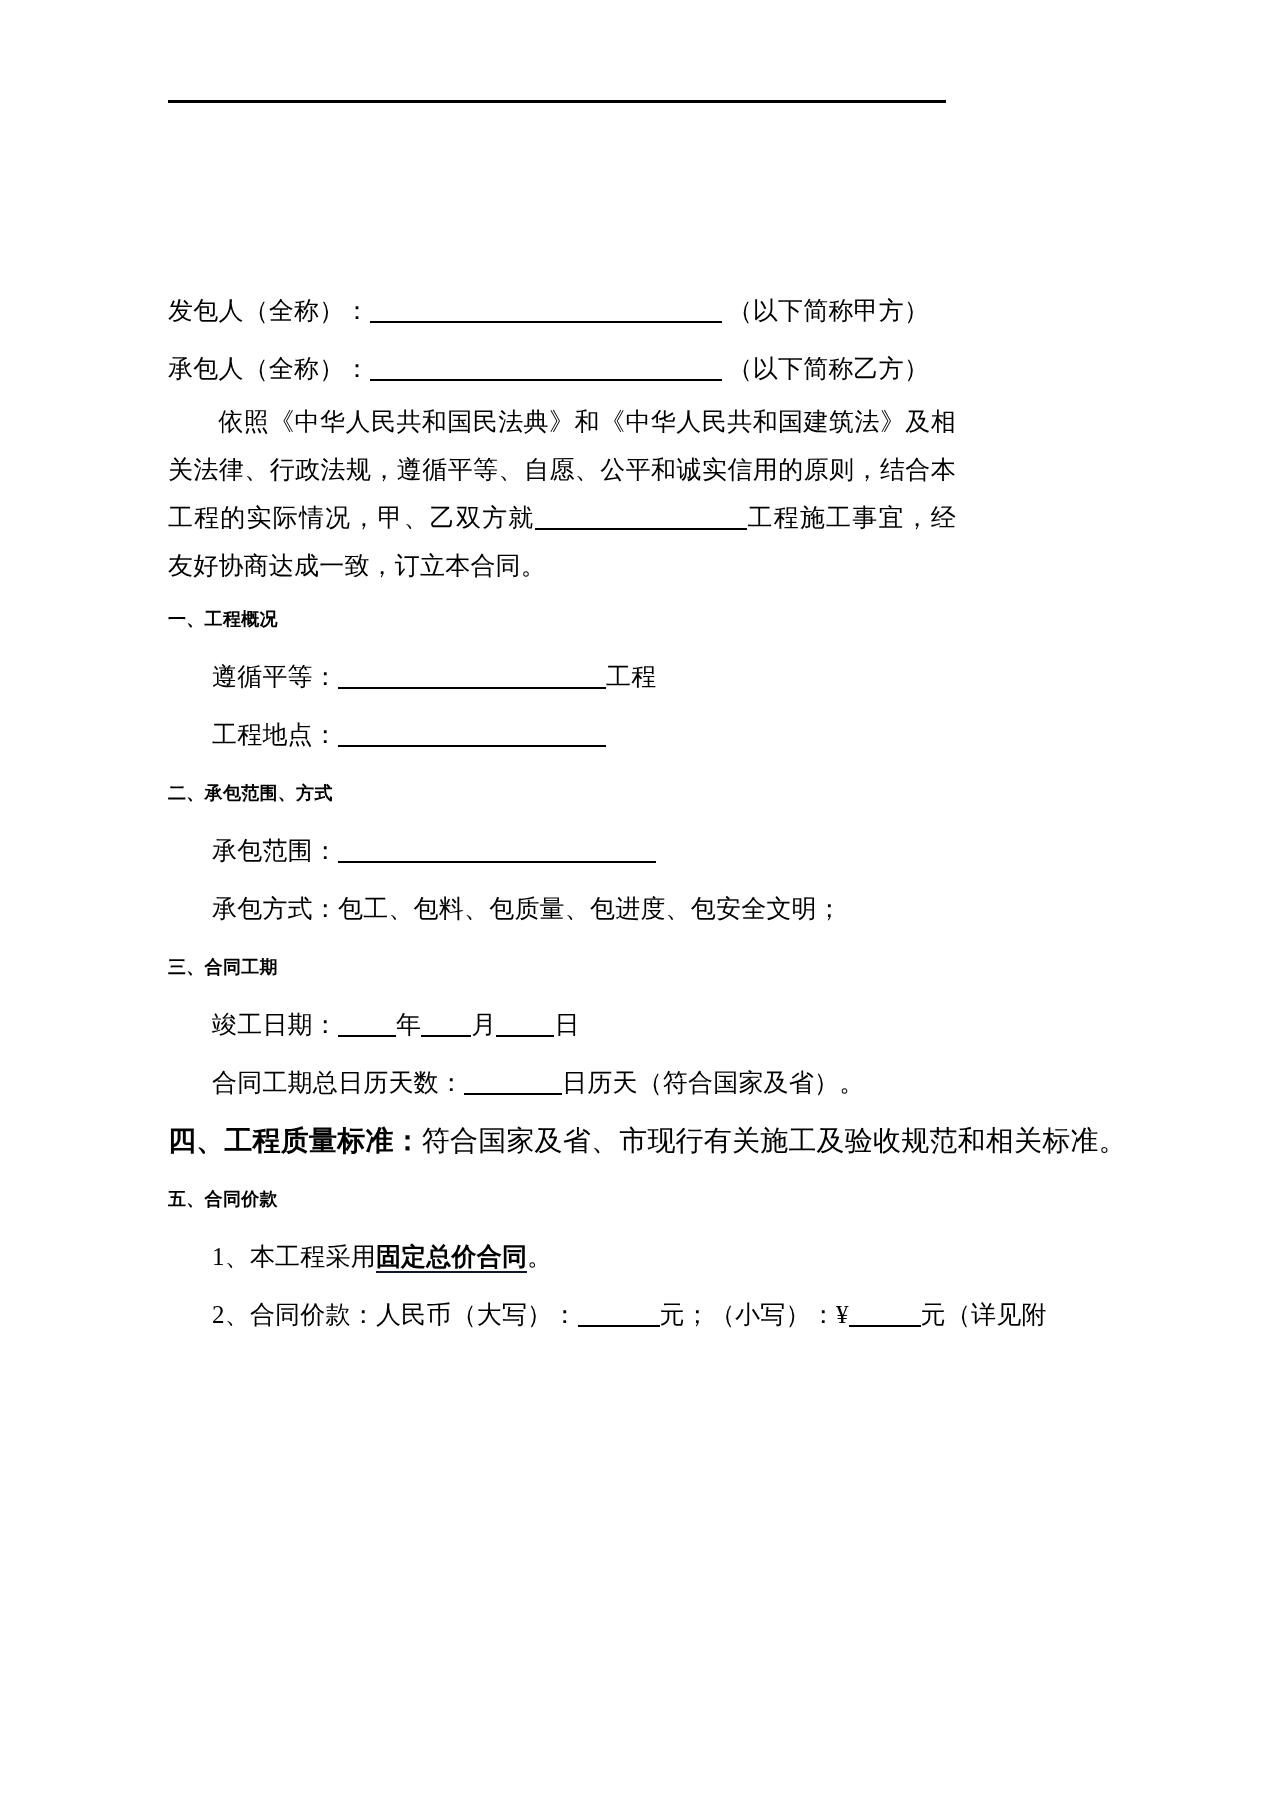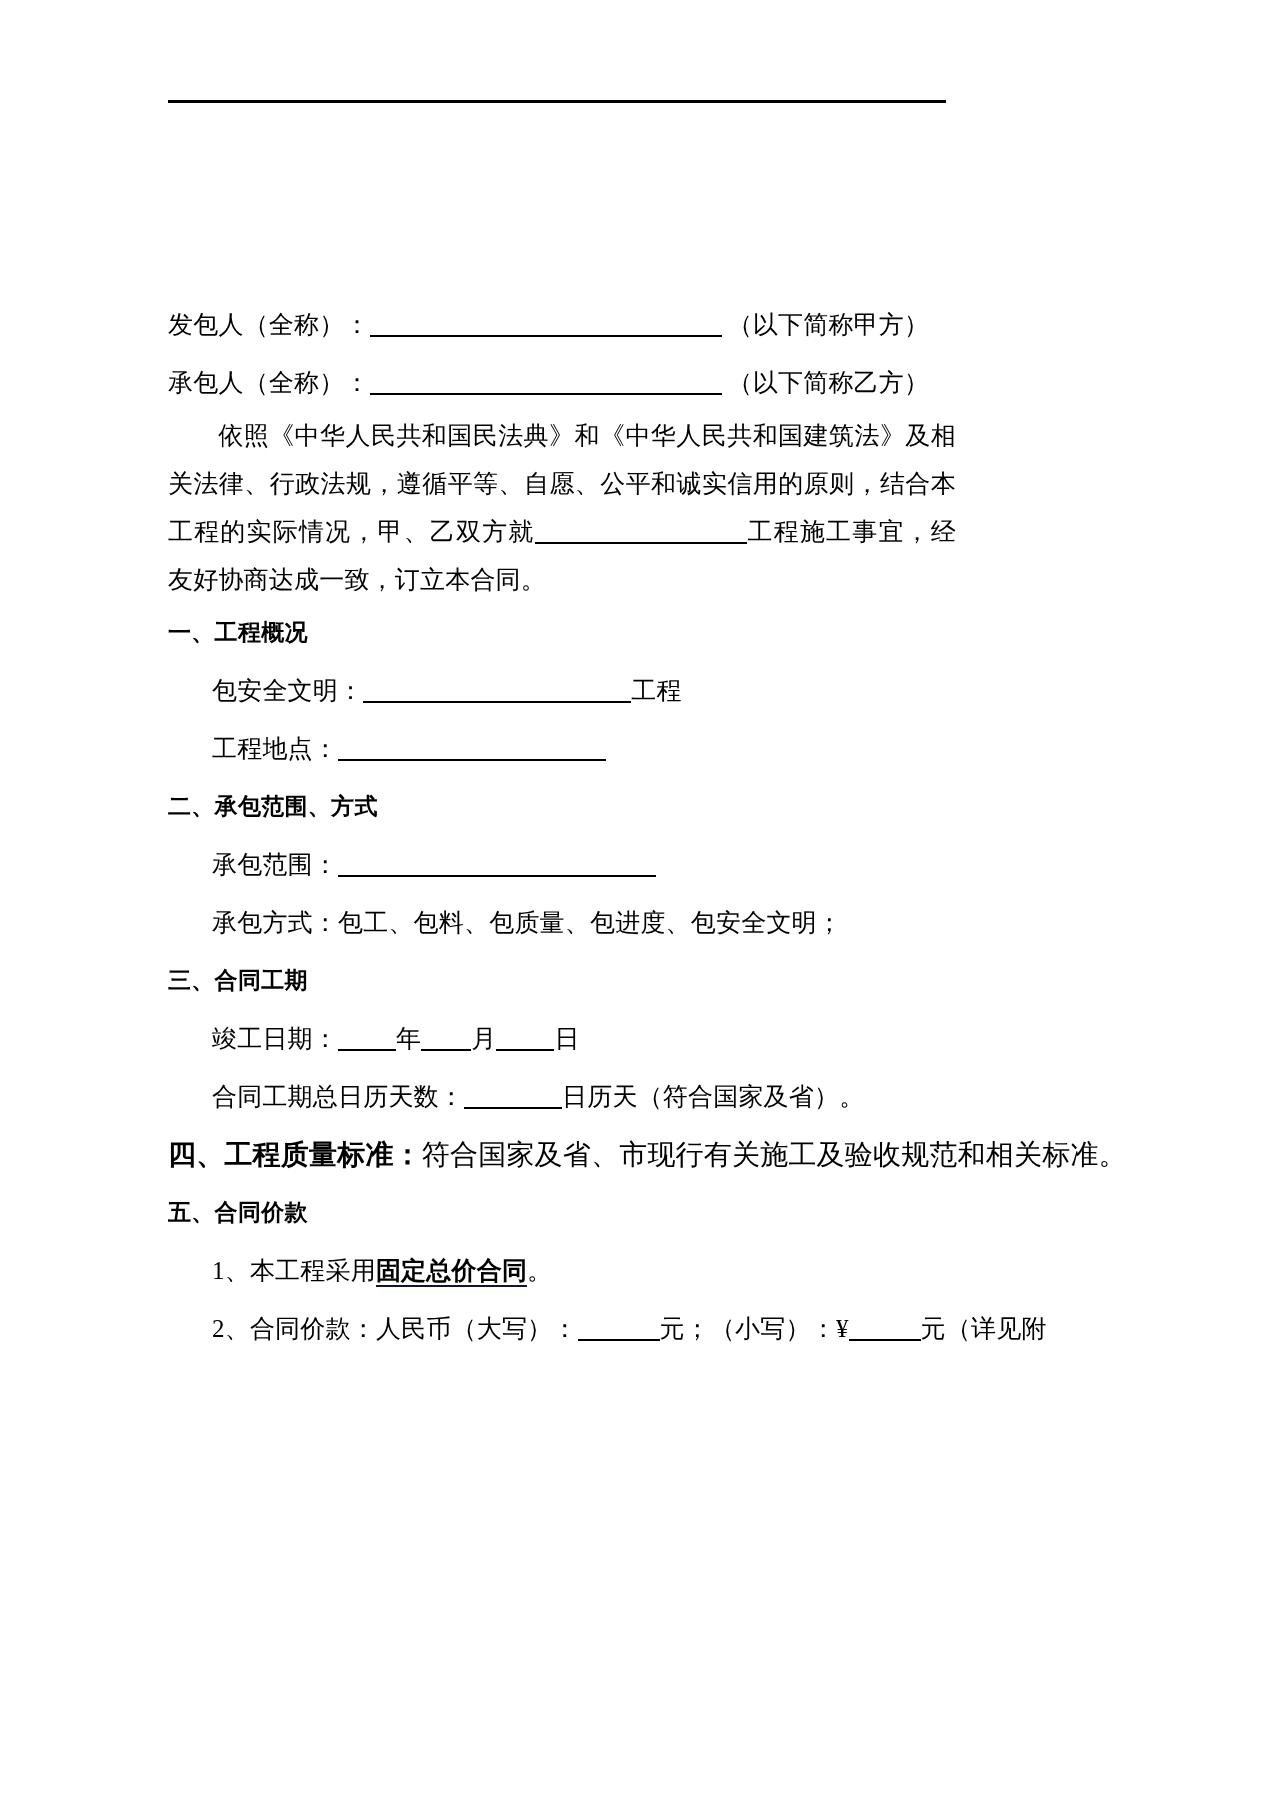--- a/index.html
+++ b/index.html
@@ -26,40 +26,40 @@
     left: 168px;
     top: 100px;
     width: 778px;
     height: 0;
     border-top: 3px solid #000;
   }
   
   .doc-body {
     position: absolute;
     left: 168px;
-    top: 296px;
+    top: 282px;
     width: 788px;
   }
   .line {
     font-size: 25px;
     line-height: 58px;
     white-space: nowrap;
     letter-spacing: 0.2px;
   }
   .para {
     font-size: 25px;
     line-height: 48px;
     text-align: justify;
     text-align-last: left;
     text-justify: inter-character;
     letter-spacing: 0.2px;
   }
   .sub-indent { padding-left: 44px; }
   .heading {
-    font-size: 23px;
+    font-size: 18px;
     line-height: 58px;
     font-weight: bold;
     white-space: nowrap;
     letter-spacing: 0.3px;
     font-family: Liberation Serif, serif;
   }
   .heading-mixed {
     font-size: 28px;
     line-height: 58px;
     white-space: nowrap;
@@ -97,21 +97,21 @@
       <span>承包人（全称）：</span><span class="blank" style="width:352px"></span><span class="gap-sm"></span><span>（以下简称乙方）</span>
     </div>
 
     <div class="para">
       <span style="display:inline-block;width:50px"></span><span>依照《中华人民共和国民法典》和《中华人民共和国建筑法》及相关法律、行政法规，遵循平等、自愿、公平和诚实信用的原则，结合本工程的实际情况，甲、乙双方就</span><span class="blank" style="width:212px"></span><span>工程施工事宜，经友好协商达成一致，订立本合同。</span>
     </div>
 
     <div class="heading">一、工程概况</div>
 
     <div class="line sub-indent">
-      <span>包安全文明：</span><span class="blank" style="width:268px"></span><span>工程</span>
+      <span>遵循平等：</span><span class="blank" style="width:268px"></span><span>工程</span>
     </div>
 
     <div class="line sub-indent">
       <span>工程地点：</span><span class="blank" style="width:268px"></span><span></span>
     </div>
 
     <div class="heading">二、承包范围、方式</div>
 
     <div class="line sub-indent">
       <span>承包范围：</span><span class="blank" style="width:318px"></span>

